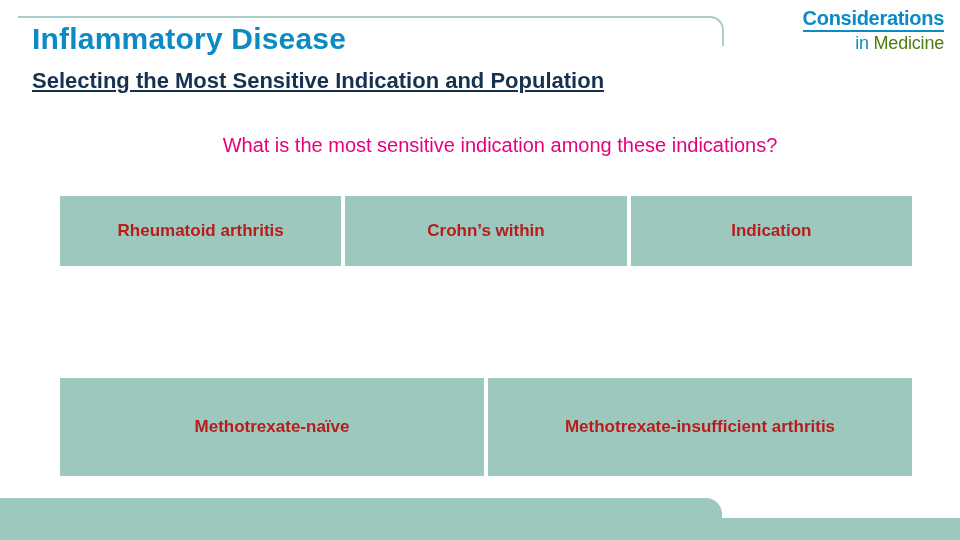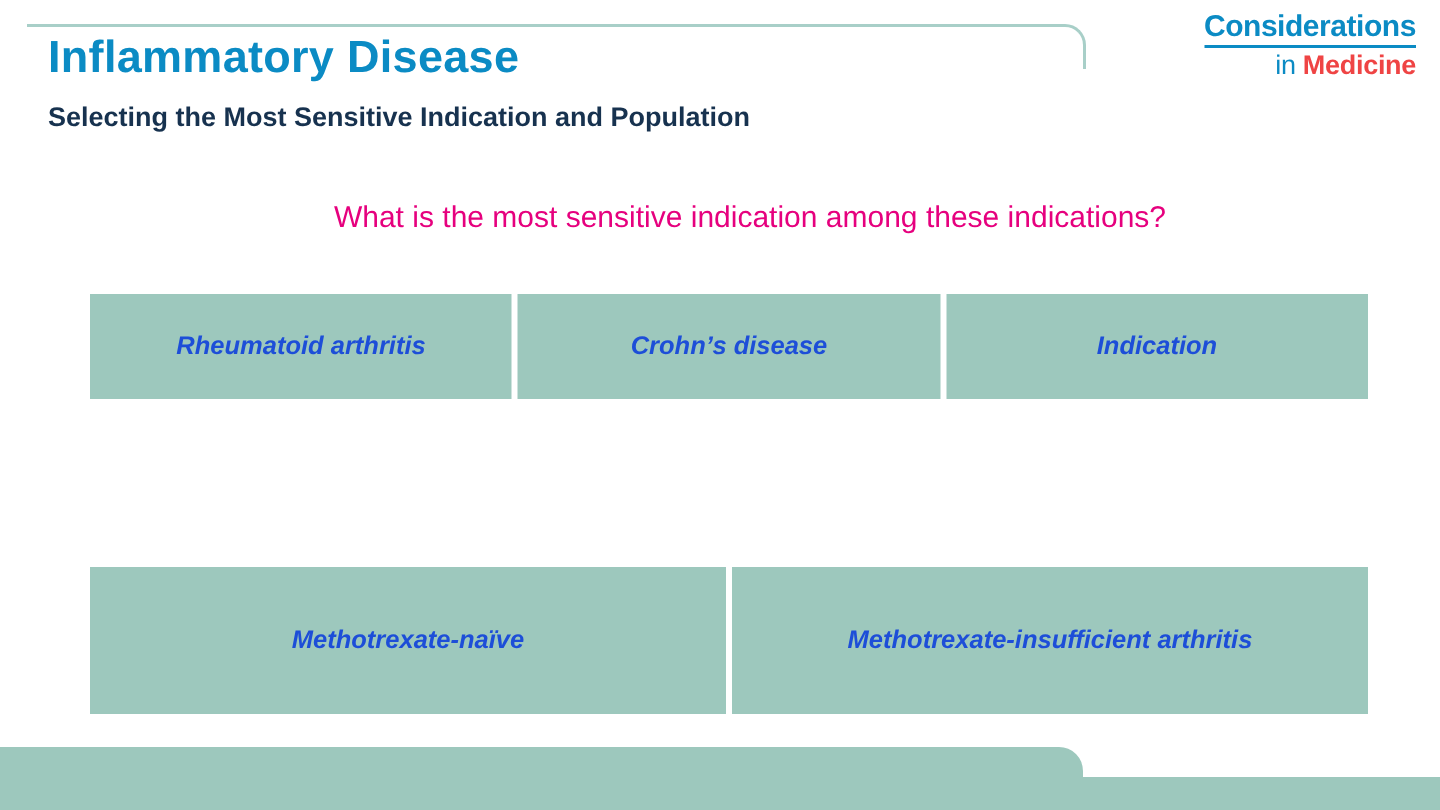--- a/index.html
+++ b/index.html
@@ -52,44 +52,45 @@
     height: 2px;
     background: #0b8bc4;
     margin: 1px 0 2px 0;
   }
   .logo-line2 {
     font-size: 18px;
     color: #0b8bc4;
     letter-spacing: -0.2px;
   }
   .logo-line2 .bold {
-    font-weight: bold;
-    color: #ef4444;
+    font-weight: normal;
+    color: #4d7c0f;
   }
   .logo-line2 .light {
     color: #0b8bc4;
   }
 
   
   .title {
     position: absolute;
     left: 32px;
     top: 22px;
     font-size: 30px;
     font-weight: bold;
     color: #0b8bc4;
     letter-spacing: 0.2px;
   }
   .subtitle {
     position: absolute;
     left: 32px;
     top: 68px;
-    font-size: 18px;
+    font-size: 22px;
     font-weight: bold;
     color: #17324f;
+    text-decoration: underline;
   }
 
   
   .question {
     position: absolute;
     color: #e6007e;
     font-size: 20px;
     text-align: center;
     width: 100%;
     left: 0;
@@ -105,30 +106,29 @@
     width: 852px;
     display: flex;
     gap: 4px;
   }
   .row1 { top: 196px; }
   .row2 { top: 378px; justify-content: flex-end; }
 
   .option {
     flex: 1 1 0;
     background: #9dc8bd;
-    color: #1d4ed8;
+    color: #b91c1c;
     font-size: 17px;
     font-weight: bold;
     display: flex;
     align-items: center;
     justify-content: center;
     text-align: center;
     box-sizing: border-box;
     padding: 8px 6px;
-    font-style: italic;
   }
   .row1 .option { height: 70px; }
   .row2 .option { height: 98px; line-height: 1.3; }
 
   
   .bottom-bar {
     position: absolute;
     left: 0;
     bottom: 0;
     width: 722px;
@@ -158,21 +158,21 @@
     <div class="logo-line2"><span class="light">in </span><span class="bold">Medicine</span></div>
   </div>
 
   <div class="title">Inflammatory Disease</div>
   <div class="subtitle">Selecting the Most Sensitive Indication and Population</div>
 
   <div class="question q1">What is the most sensitive indication among these indications?</div>
 
   <div class="options-row row1">
     <div class="option">Rheumatoid arthritis</div>
-    <div class="option">Crohn’s disease</div>
+    <div class="option">Crohn’s within</div>
     <div class="option">Indication</div>
   </div>
 
 
   <div class="options-row row2">
     <div class="option">Methotrexate-naïve</div>
     <div class="option">Methotrexate-insufficient arthritis</div>
   </div>
 
   <div class="bottom-bar"></div>

